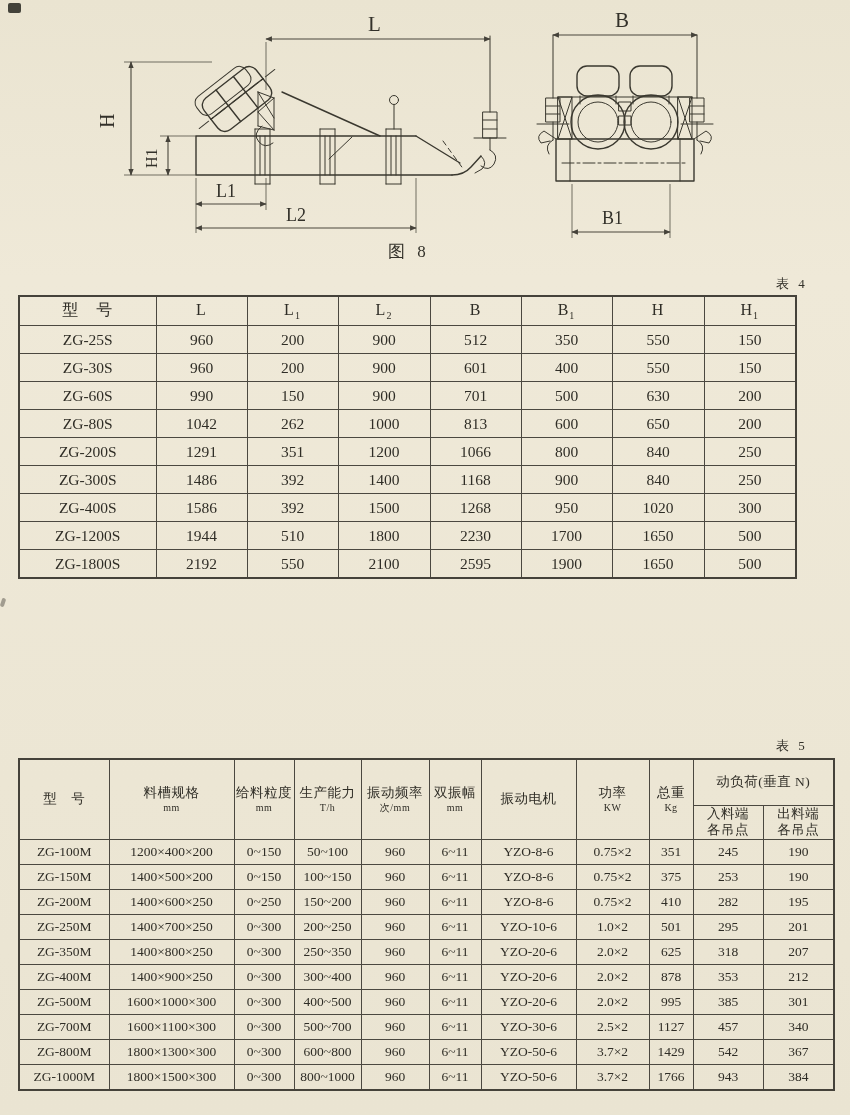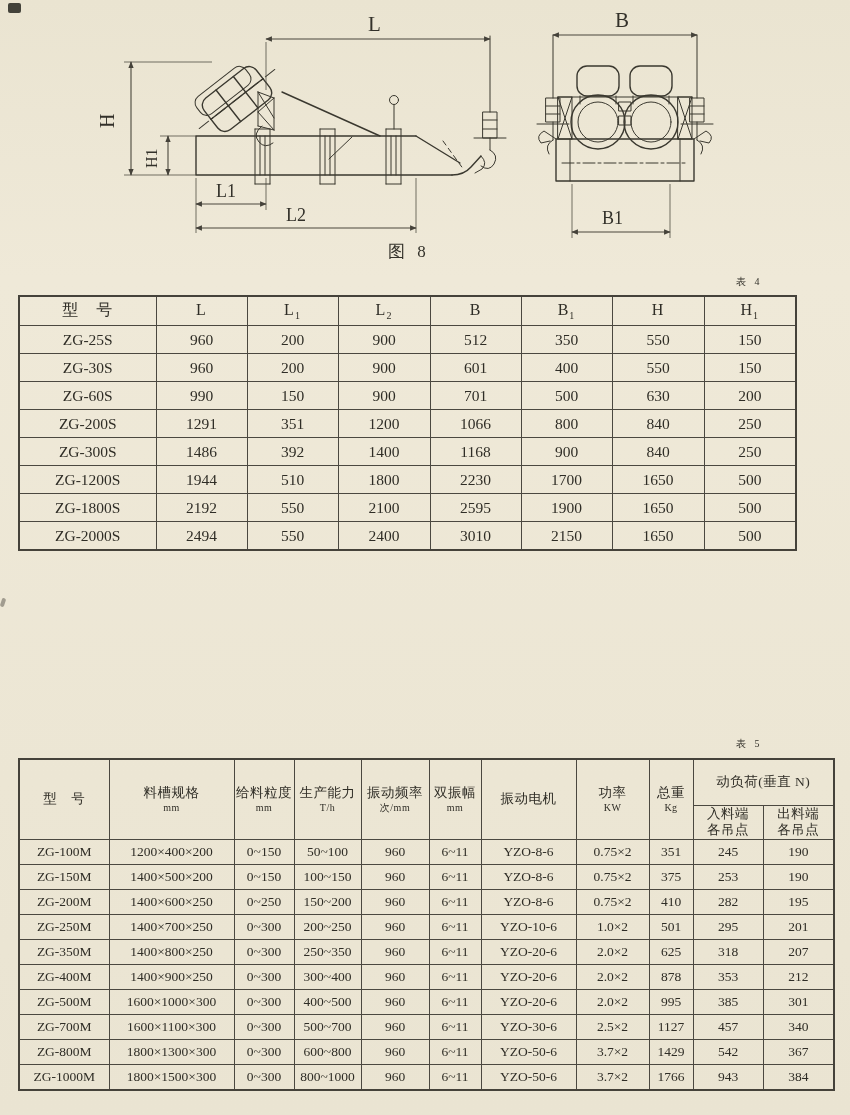--- a/index.html
+++ b/index.html
@@ -10,21 +10,21 @@
     color:#2f2d26;
   }
   
   .figure { position:absolute; left:0; top:0; }
   .figure .ln   { stroke:#3a382f; stroke-width:1.4; fill:none; stroke-linecap:round; stroke-linejoin:round; }
   .figure .thin { stroke-width:1; }
   .figure .dim  { stroke:#4a473c; stroke-width:1.1; fill:none; }
   .figure .ext  { stroke-width:0.9; opacity:.85; }
   .figure text  { fill:#33312a; font-family:"Liberation Serif","DejaVu Serif",serif; }
   
-  .tlabel { position:absolute; font-size:10px; letter-spacing:3px; color:#33312a; }
+  .tlabel { position:absolute; font-size:13px; letter-spacing:3px; color:#33312a;margin-left:40px; }
   .t4label { left:736px; top:275px; }
   .t5label { left:736px; top:737px; }
   
   table { position:absolute; border-collapse:collapse; table-layout:fixed; }
   th,td {
     border:1.5px solid #4b4840; text-align:center; vertical-align:middle;
     font-weight:normal; padding:0 1px; color:#2f2d26; overflow:hidden; white-space:nowrap;
   }
   .t4 { left:18px; top:295px; width:777px; border:2px solid #45423a; }
   .t4 th { height:28px; font-size:16px; letter-spacing:1px; }
@@ -215,66 +215,76 @@
           <td>ZG-60S</td>
           <td>990</td>
           <td>150</td>
           <td>900</td>
           <td>701</td>
           <td>500</td>
           <td>630</td>
           <td>200</td>
         </tr>
         <tr>
+          <td>ZG-80S</td>
+          <td>1042</td>
+          <td>262</td>
+          <td>1000</td>
+          <td>813</td>
+          <td>600</td>
+          <td>650</td>
+          <td>200</td>
+        </tr>
+        <tr>
           <td>ZG-200S</td>
           <td>1291</td>
           <td>351</td>
           <td>1200</td>
           <td>1066</td>
           <td>800</td>
           <td>840</td>
           <td>250</td>
         </tr>
         <tr>
           <td>ZG-300S</td>
           <td>1486</td>
           <td>392</td>
           <td>1400</td>
           <td>1168</td>
           <td>900</td>
           <td>840</td>
           <td>250</td>
         </tr>
         <tr>
+          <td>ZG-400S</td>
+          <td>1586</td>
+          <td>392</td>
+          <td>1500</td>
+          <td>1268</td>
+          <td>950</td>
+          <td>1020</td>
+          <td>300</td>
+        </tr>
+        <tr>
           <td>ZG-1200S</td>
           <td>1944</td>
           <td>510</td>
           <td>1800</td>
           <td>2230</td>
           <td>1700</td>
           <td>1650</td>
           <td>500</td>
         </tr>
         <tr>
           <td>ZG-1800S</td>
           <td>2192</td>
           <td>550</td>
           <td>2100</td>
           <td>2595</td>
           <td>1900</td>
-          <td>1650</td>
-          <td>500</td>
-        </tr>
-        <tr>
-          <td>ZG-2000S</td>
-          <td>2494</td>
-          <td>550</td>
-          <td>2400</td>
-          <td>3010</td>
-          <td>2150</td>
           <td>1650</td>
           <td>500</td>
         </tr>
       </tbody>
   </table>
 
   <div class="tlabel t5label">表 5</div>
 
   <table class="t5">
     <colgroup>

